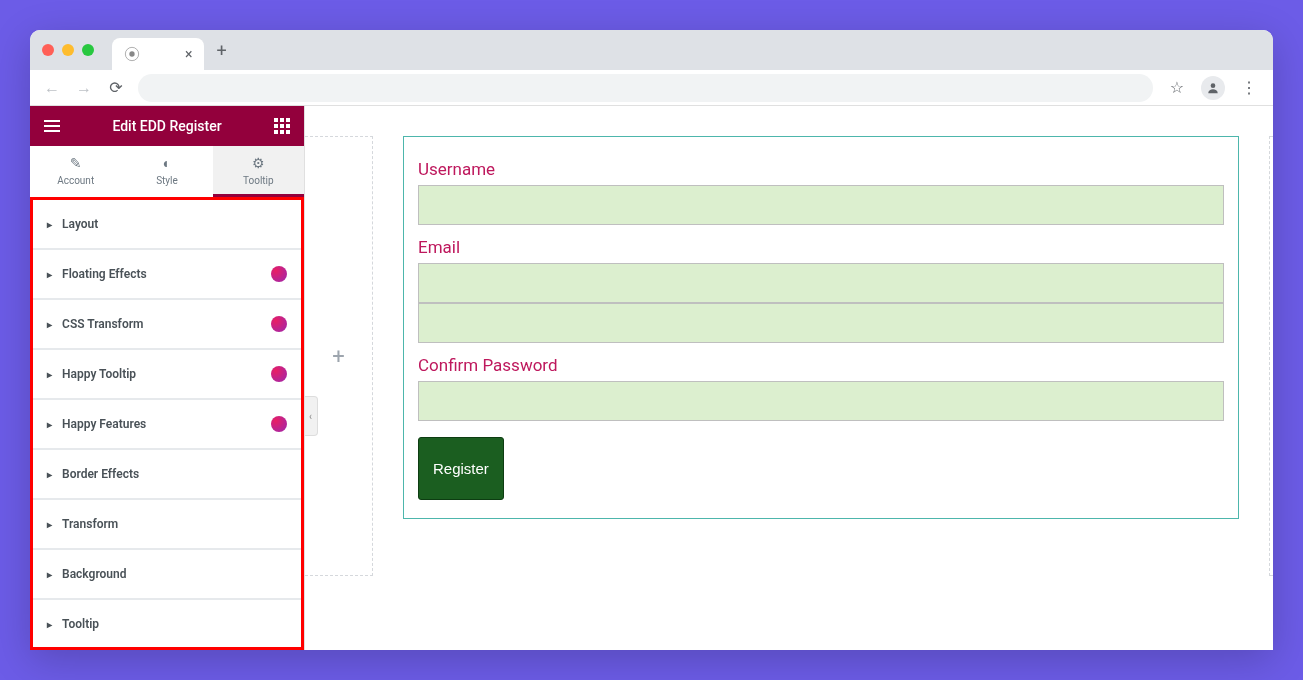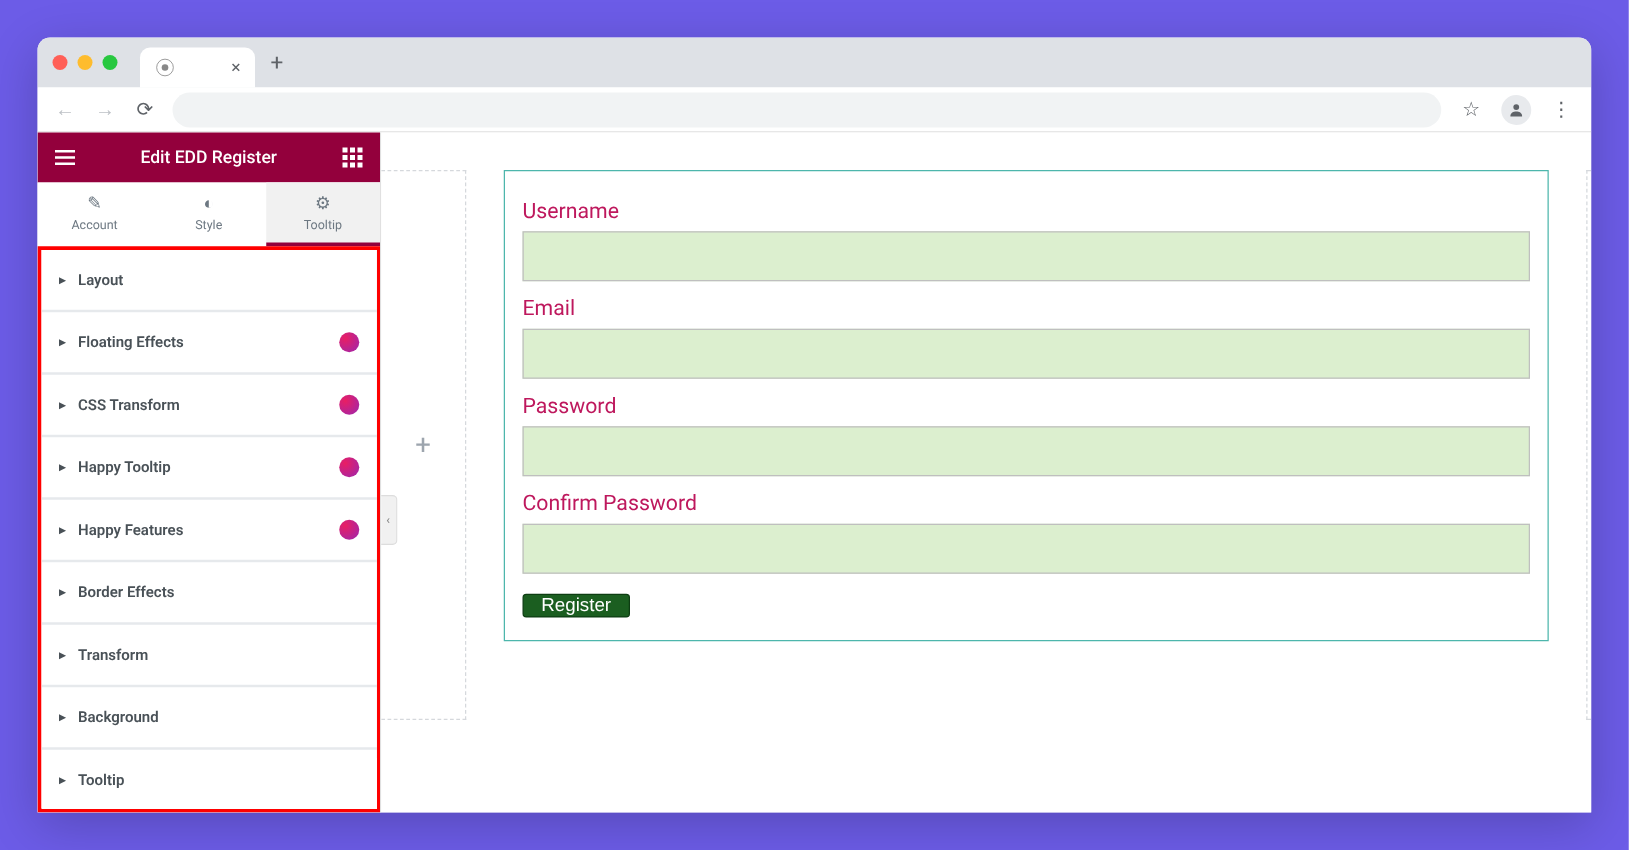--- a/index.html
+++ b/index.html
@@ -209,21 +209,21 @@
   height: 40px;
   background: #DCEFCF;
   border: 1px solid #BFBFBF;
   padding: 0 10px;
 }
 .form-button {
   margin-top: 16px;
   background: #1B5E20;
   border: 1px solid #0d3d12;
   color: #fff;
-  padding: 0 14px;
+  padding: 22px 14px;
   font-size: 15px;
   border-radius: 3px;
   cursor: pointer;
 }
 </style>
 </head>
 <body>
 
 <div class="browser-window">
   <div class="browser-tabs">
@@ -353,21 +353,20 @@
         </div>
         <div class="form-col">
           <div class="form-box">
 
             <label class="form-label">Username</label>
             <input class="form-input" type="text" style="">
 
             <label class="form-label">Email</label>
             <input class="form-input" type="text" style="">
 
-            <label class="form-label">Password</label>
             <input class="form-input" type="password" style="">
 
             <label class="form-label">Confirm Password</label>
             <input class="form-input" type="password" style="">
 
             <button class="form-button">Register</button>
           </div>
         </div>
         <div class="placeholder-col right"></div>
       </div>

